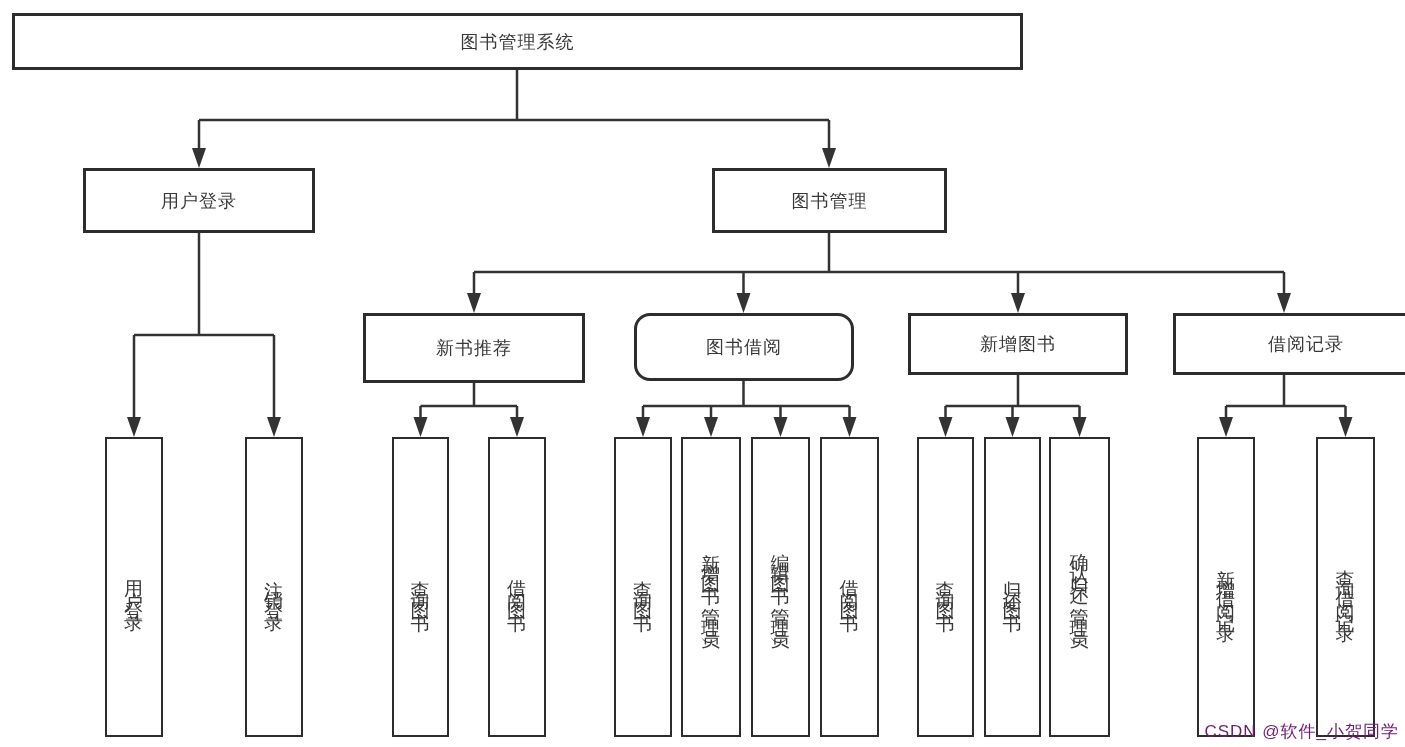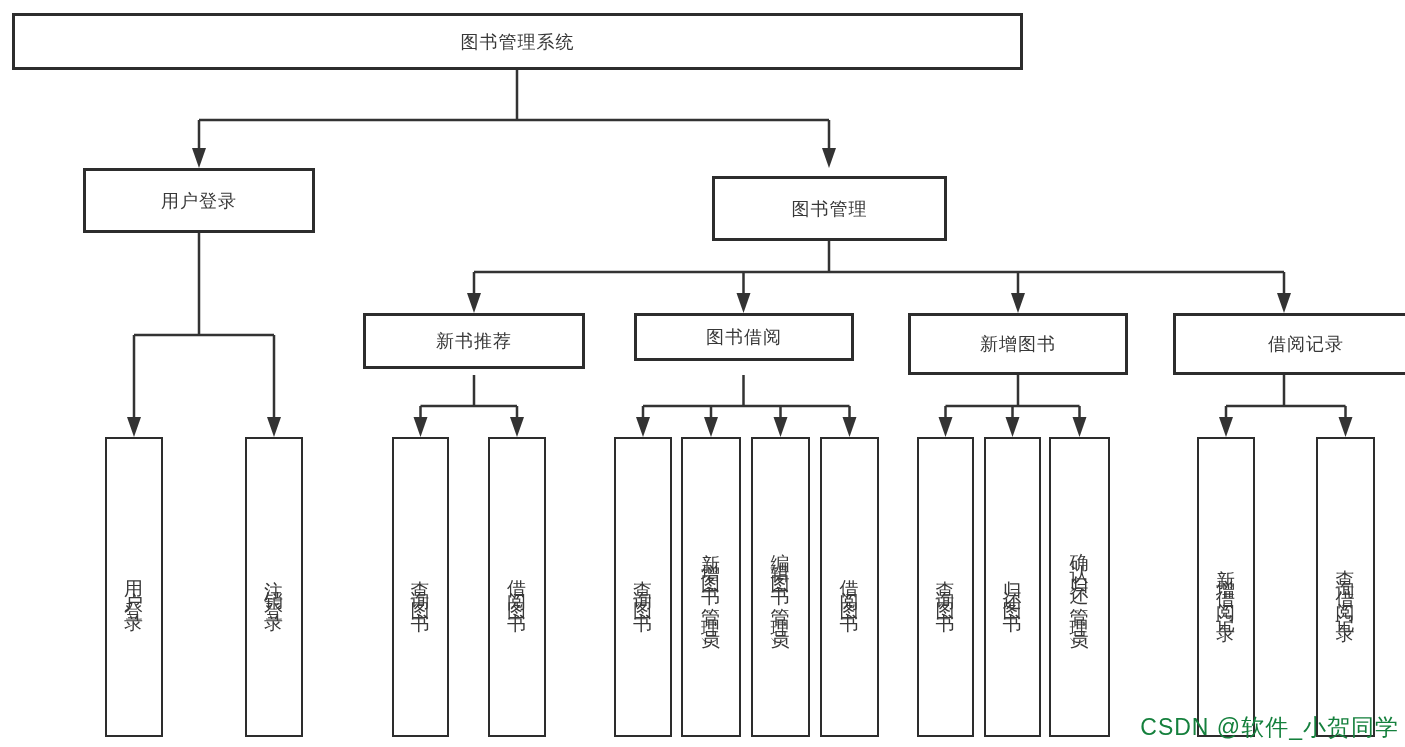--- a/index.html
+++ b/index.html
@@ -49,23 +49,23 @@
     text-orientation: mixed;
     font-size: 19px;
     letter-spacing: 11px;
     line-height: 1;
     color: #383838;
   }
 
   
   .n-root  { left: 12px;  top: 13px;  width: 1011px; height: 57px; }
   .n-ul    { left: 83px;  top: 168px; width: 232px;  height: 65px; }
-  .n-bm    { left: 712px; top: 168px; width: 235px;  height: 65px; margin-top: 8px; }
-  .n-nb    { left: 363px; top: 313px; width: 222px;  height: 56px; }
-  .n-bb    { left: 634px; top: 313px; width: 220px;  height: 48px; }
+  .n-bm    { left: 712px; top: 168px; width: 235px;  height: 65px; }
+  .n-nb    { left: 363px; top: 313px; width: 222px;  height: 70px; }
+  .n-bb    { left: 634px; top: 313px; width: 220px;  height: 68px; border-radius: 16px; }
   .n-cb    { left: 908px; top: 313px; width: 220px;  height: 62px; }
   .n-br    { left: 1173px;top: 313px; width: 266px;  height: 62px; }
 
   
   .lf0  { left: 105px;  width: 58px; }
   .lf1  { left: 245px;  width: 58px; }
   .lf2  { left: 392px;  width: 57px; }
   .lf3  { left: 488px;  width: 58px; }
   .lf4  { left: 614px;  width: 58px; }
   .lf5  { left: 681px;  width: 60px; }
@@ -74,22 +74,22 @@
   .lf8  { left: 917px;  width: 57px; }
   .lf9  { left: 984px;  width: 57px; }
   .lf10 { left: 1049px; width: 61px; }
   .lf11 { left: 1197px; width: 58px; }
   .lf12 { left: 1316px; width: 59px; }
 
   .watermark {
     position: absolute;
     right: 6px;
     bottom: 4px;
-    font-size: 23px;
-    color: #15803d;
+    font-size: 17px;
+    color: #701a75;
     z-index: 3;
     letter-spacing: 1px;
     white-space: nowrap;
   }
 </style>
 </head>
 <body>
 
 <div id="stage">
 

